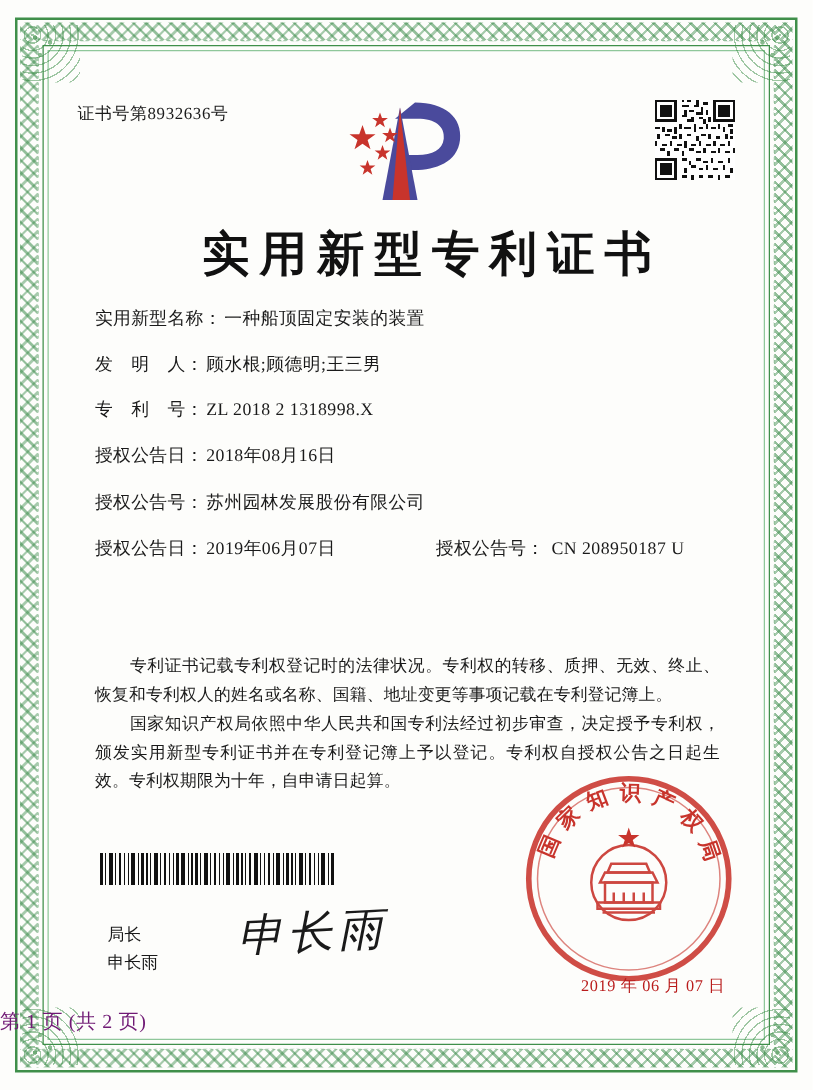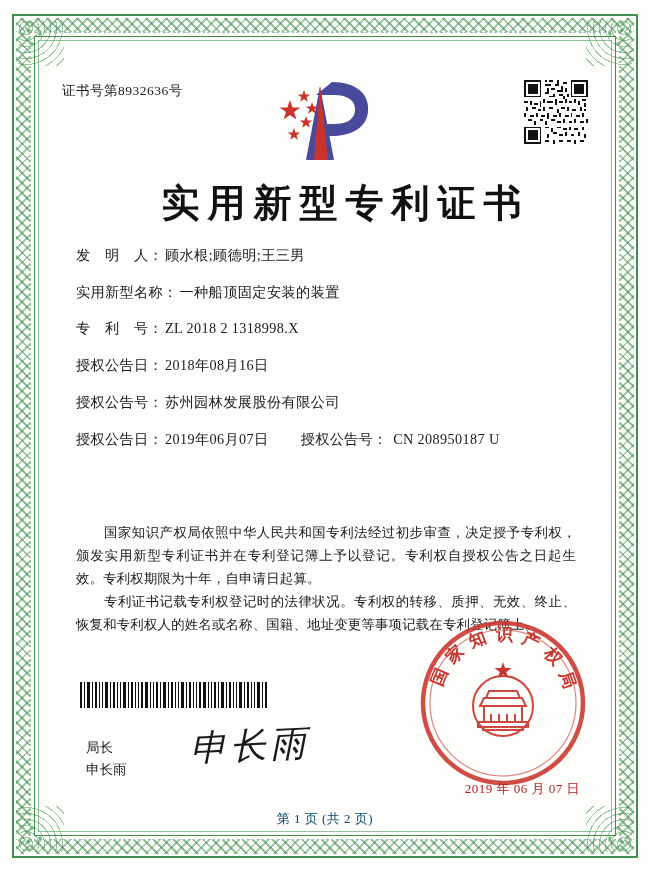--- a/index.html
+++ b/index.html
@@ -100,21 +100,21 @@
   }
   .row{
     display:flex;align-items:baseline;
     margin-bottom:22.5px;
   }
   .lbl{
     white-space:nowrap;
     letter-spacing:.3px;
   }
   .val{margin-left:2px;letter-spacing:.4px;}
-  .row.two .grp2{margin-left:32px;}
+  .row.two .grp2{margin-left:80px;}
 
   .para{
     position:absolute;left:76px;top:521px;width:500px;
     font-size:13.4px;line-height:23px;
     text-align:justify;
     letter-spacing:.2px;
   }
   .para p{margin:0;text-indent:28px;}
 
   .barcode{
@@ -143,21 +143,21 @@
   }
   .seal-date{
     position:absolute;right:70px;bottom:74px;
     font-size:13px;color:#b91c1c;
     letter-spacing:.5px;
     font-family:"Liberation Serif",serif;
   }
 
   .footer{
     position:absolute;left:0;right:0;bottom:44px;
-    text-align:center;font-size:13px;color:#0c4a6e;
+    text-align:left;font-size:16px;color:#701a75;
     letter-spacing:.5px;
   }
 </style>
 </head>
 <body>
 
 <div class="page">
 
   <div class="border-outer"></div>
   <div class="border-pattern"></div>
@@ -286,26 +286,26 @@
             <rect x="26" y="31" width="1" height="2"></rect>
             <rect x="29" y="31" width="2" height="1"></rect>
         </g>
       </svg>
     </div>
 
     <div class="title">实用新型专利证书</div>
 
     <div class="fields">
       <div class="row">
+        <span class="lbl">实用新型名称：</span>
+        <span class="val">一种船顶固定安装的装置</span>
+      </div>
+      <div class="row">
         <span class="lbl">发　明　人：</span>
         <span class="val">顾水根;顾德明;王三男</span>
-      </div>
-      <div class="row">
-        <span class="lbl">实用新型名称：</span>
-        <span class="val">一种船顶固定安装的装置</span>
       </div>
       <div class="row">
         <span class="lbl">专　利　号：</span>
         <span class="val">ZL 2018 2 1318998.X</span>
       </div>
       <div class="row">
         <span class="lbl">授权公告日：</span>
         <span class="val">2018年08月16日</span>
       </div>
       <div class="row">
@@ -316,22 +316,22 @@
         <span class="lbl">授权公告日：</span>
         <span class="val">2019年06月07日</span>
         <span class="grp2">
           <span class="lbl">授权公告号：</span>
           <span class="val">CN 208950187 U</span>
         </span>
       </div>
     </div>
 
     <div class="para">
+      <p>专利证书记载专利权登记时的法律状况。专利权的转移、质押、无效、终止、恢复和专利权人的姓名或名称、国籍、地址变更等事项记载在专利登记簿上。</p>
       <p>国家知识产权局依照中华人民共和国专利法经过初步审查，决定授予专利权，颁发实用新型专利证书并在专利登记簿上予以登记。专利权自授权公告之日起生效。专利权期限为十年，自申请日起算。</p>
-      <p>专利证书记载专利权登记时的法律状况。专利权的转移、质押、无效、终止、恢复和专利权人的姓名或名称、国籍、地址变更等事项记载在专利登记簿上。</p>
     </div>
 
     <div class="barcode">
       <svg viewBox="0 0 190 26" width="190" height="26" shape-rendering="crispEdges">
         <rect width="190" height="26" fill="#fdfdfb"></rect>
         <g fill="#111">
           <rect x="0" y="0" width="2" height="26"></rect>
             <rect x="4" y="0" width="1" height="26"></rect>
           <rect x="7" y="0" width="3" height="26"></rect>
             <rect x="12" y="0" width="1" height="26"></rect>

